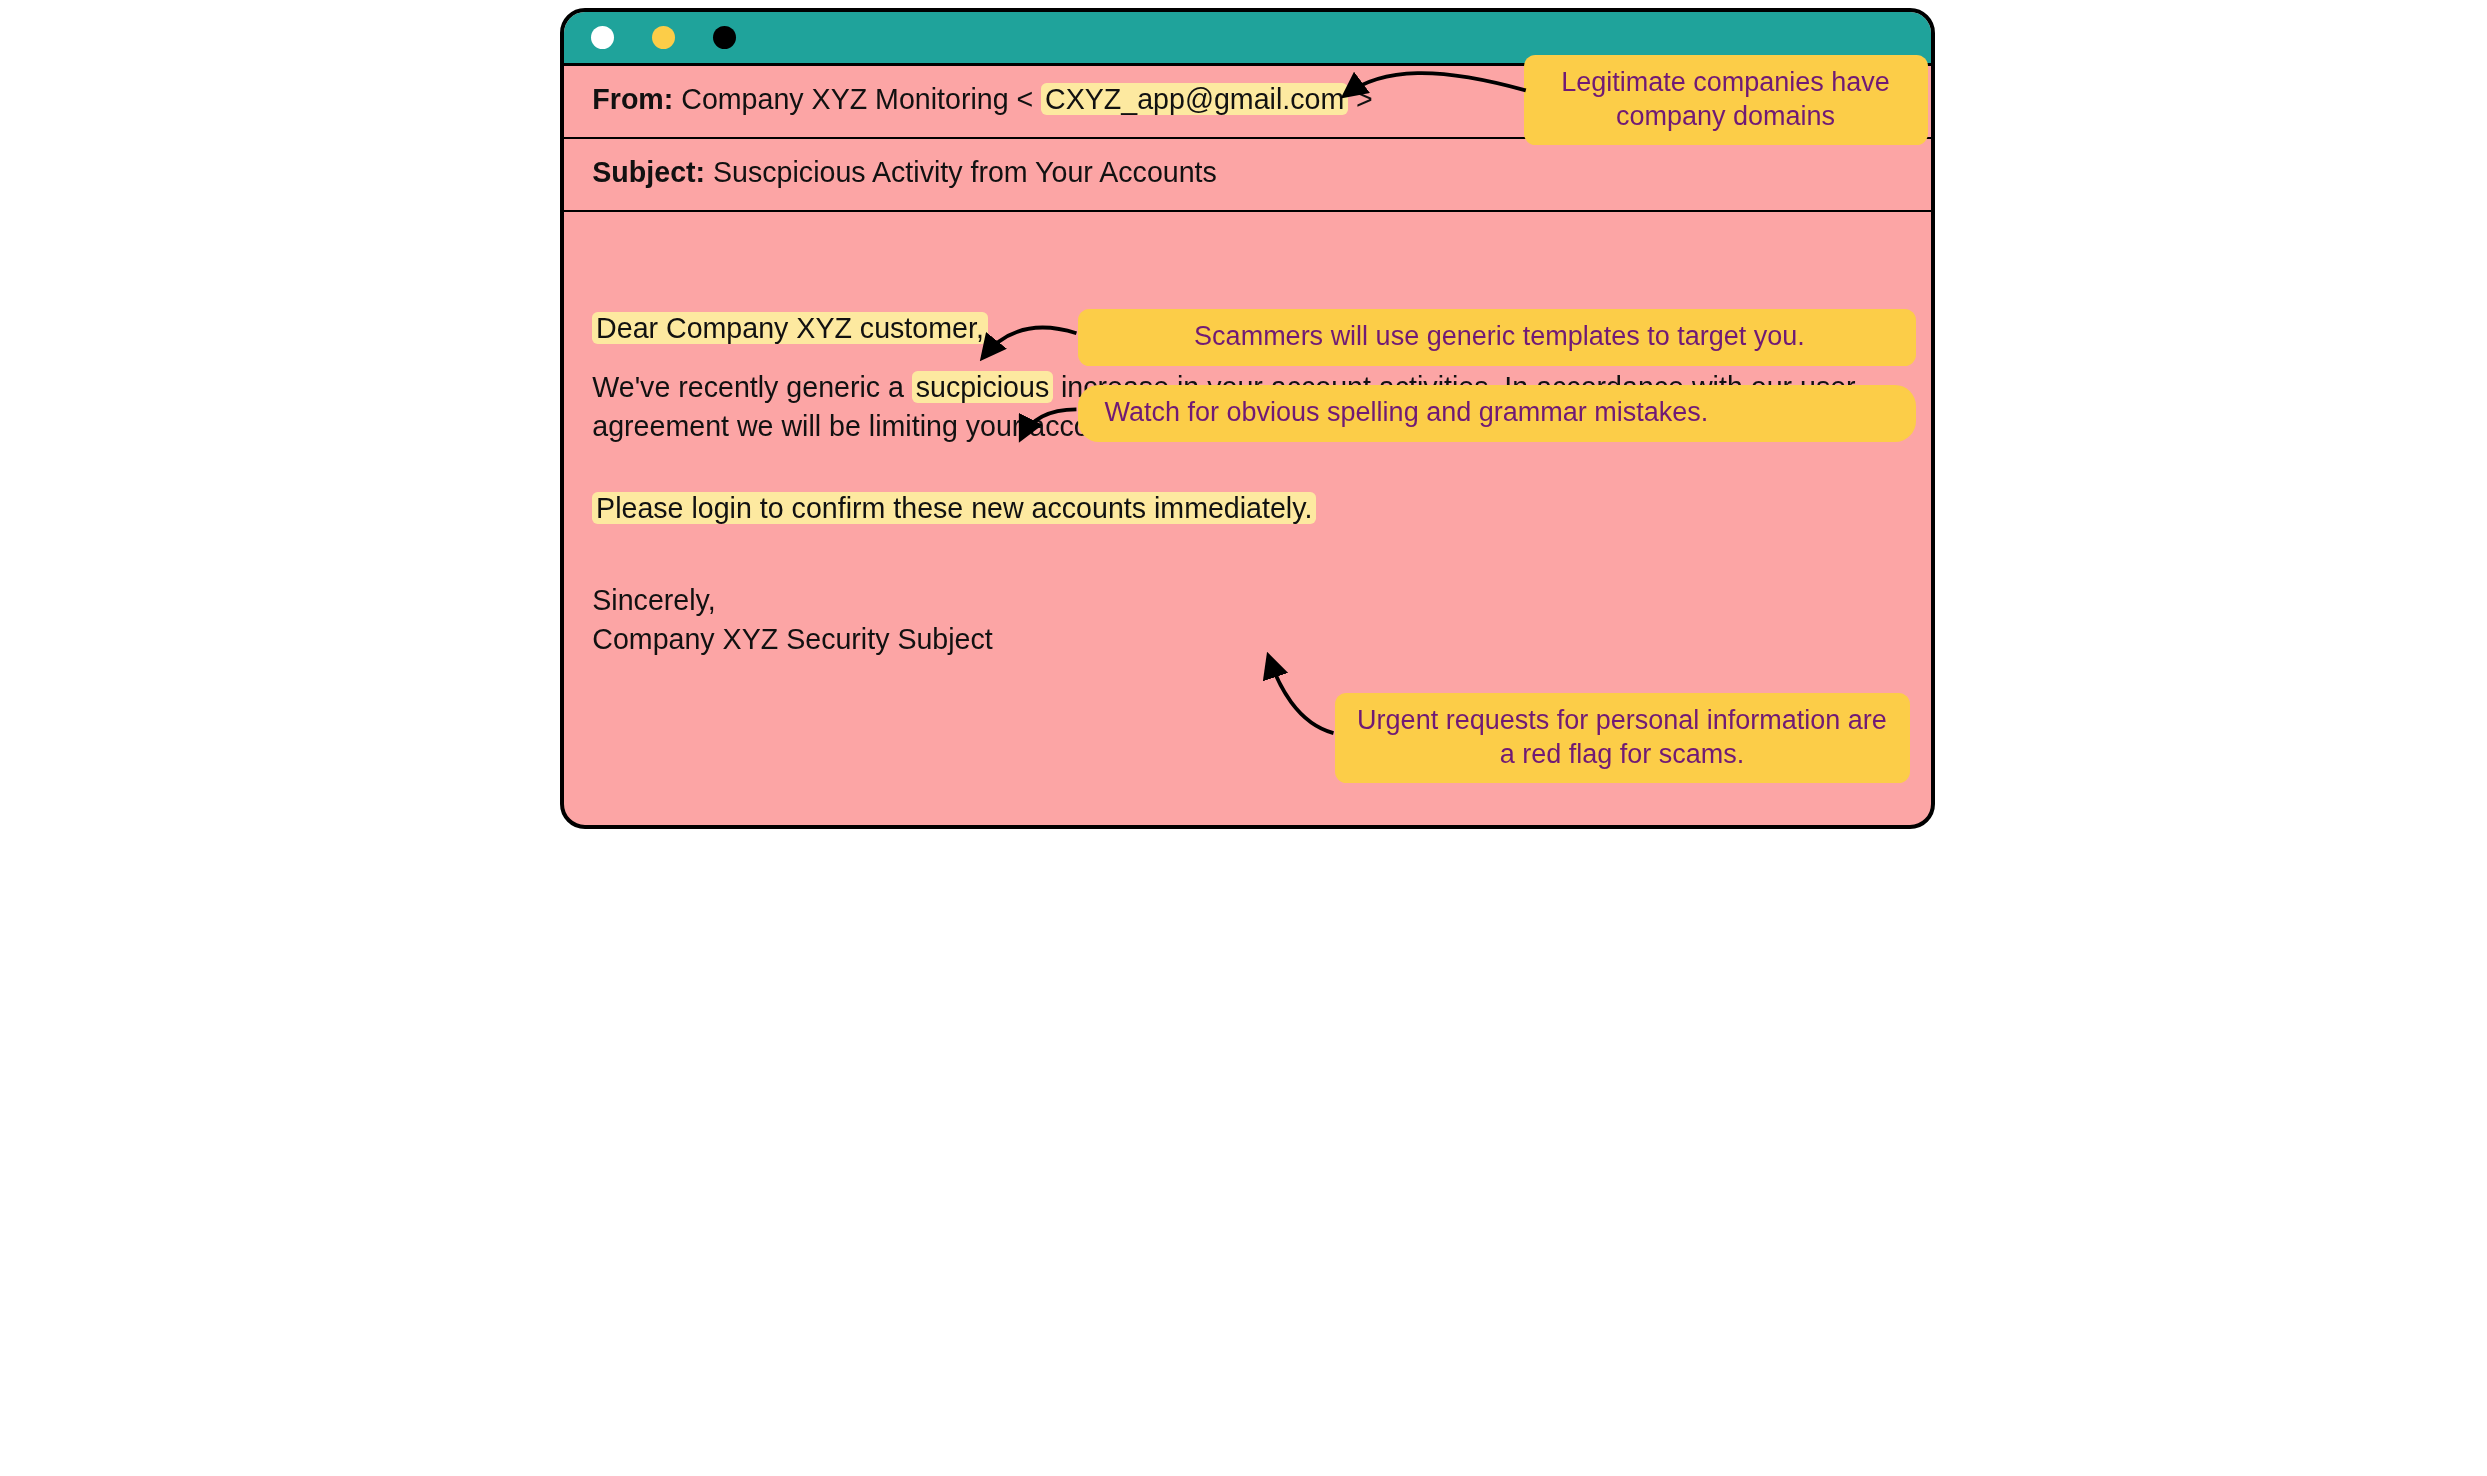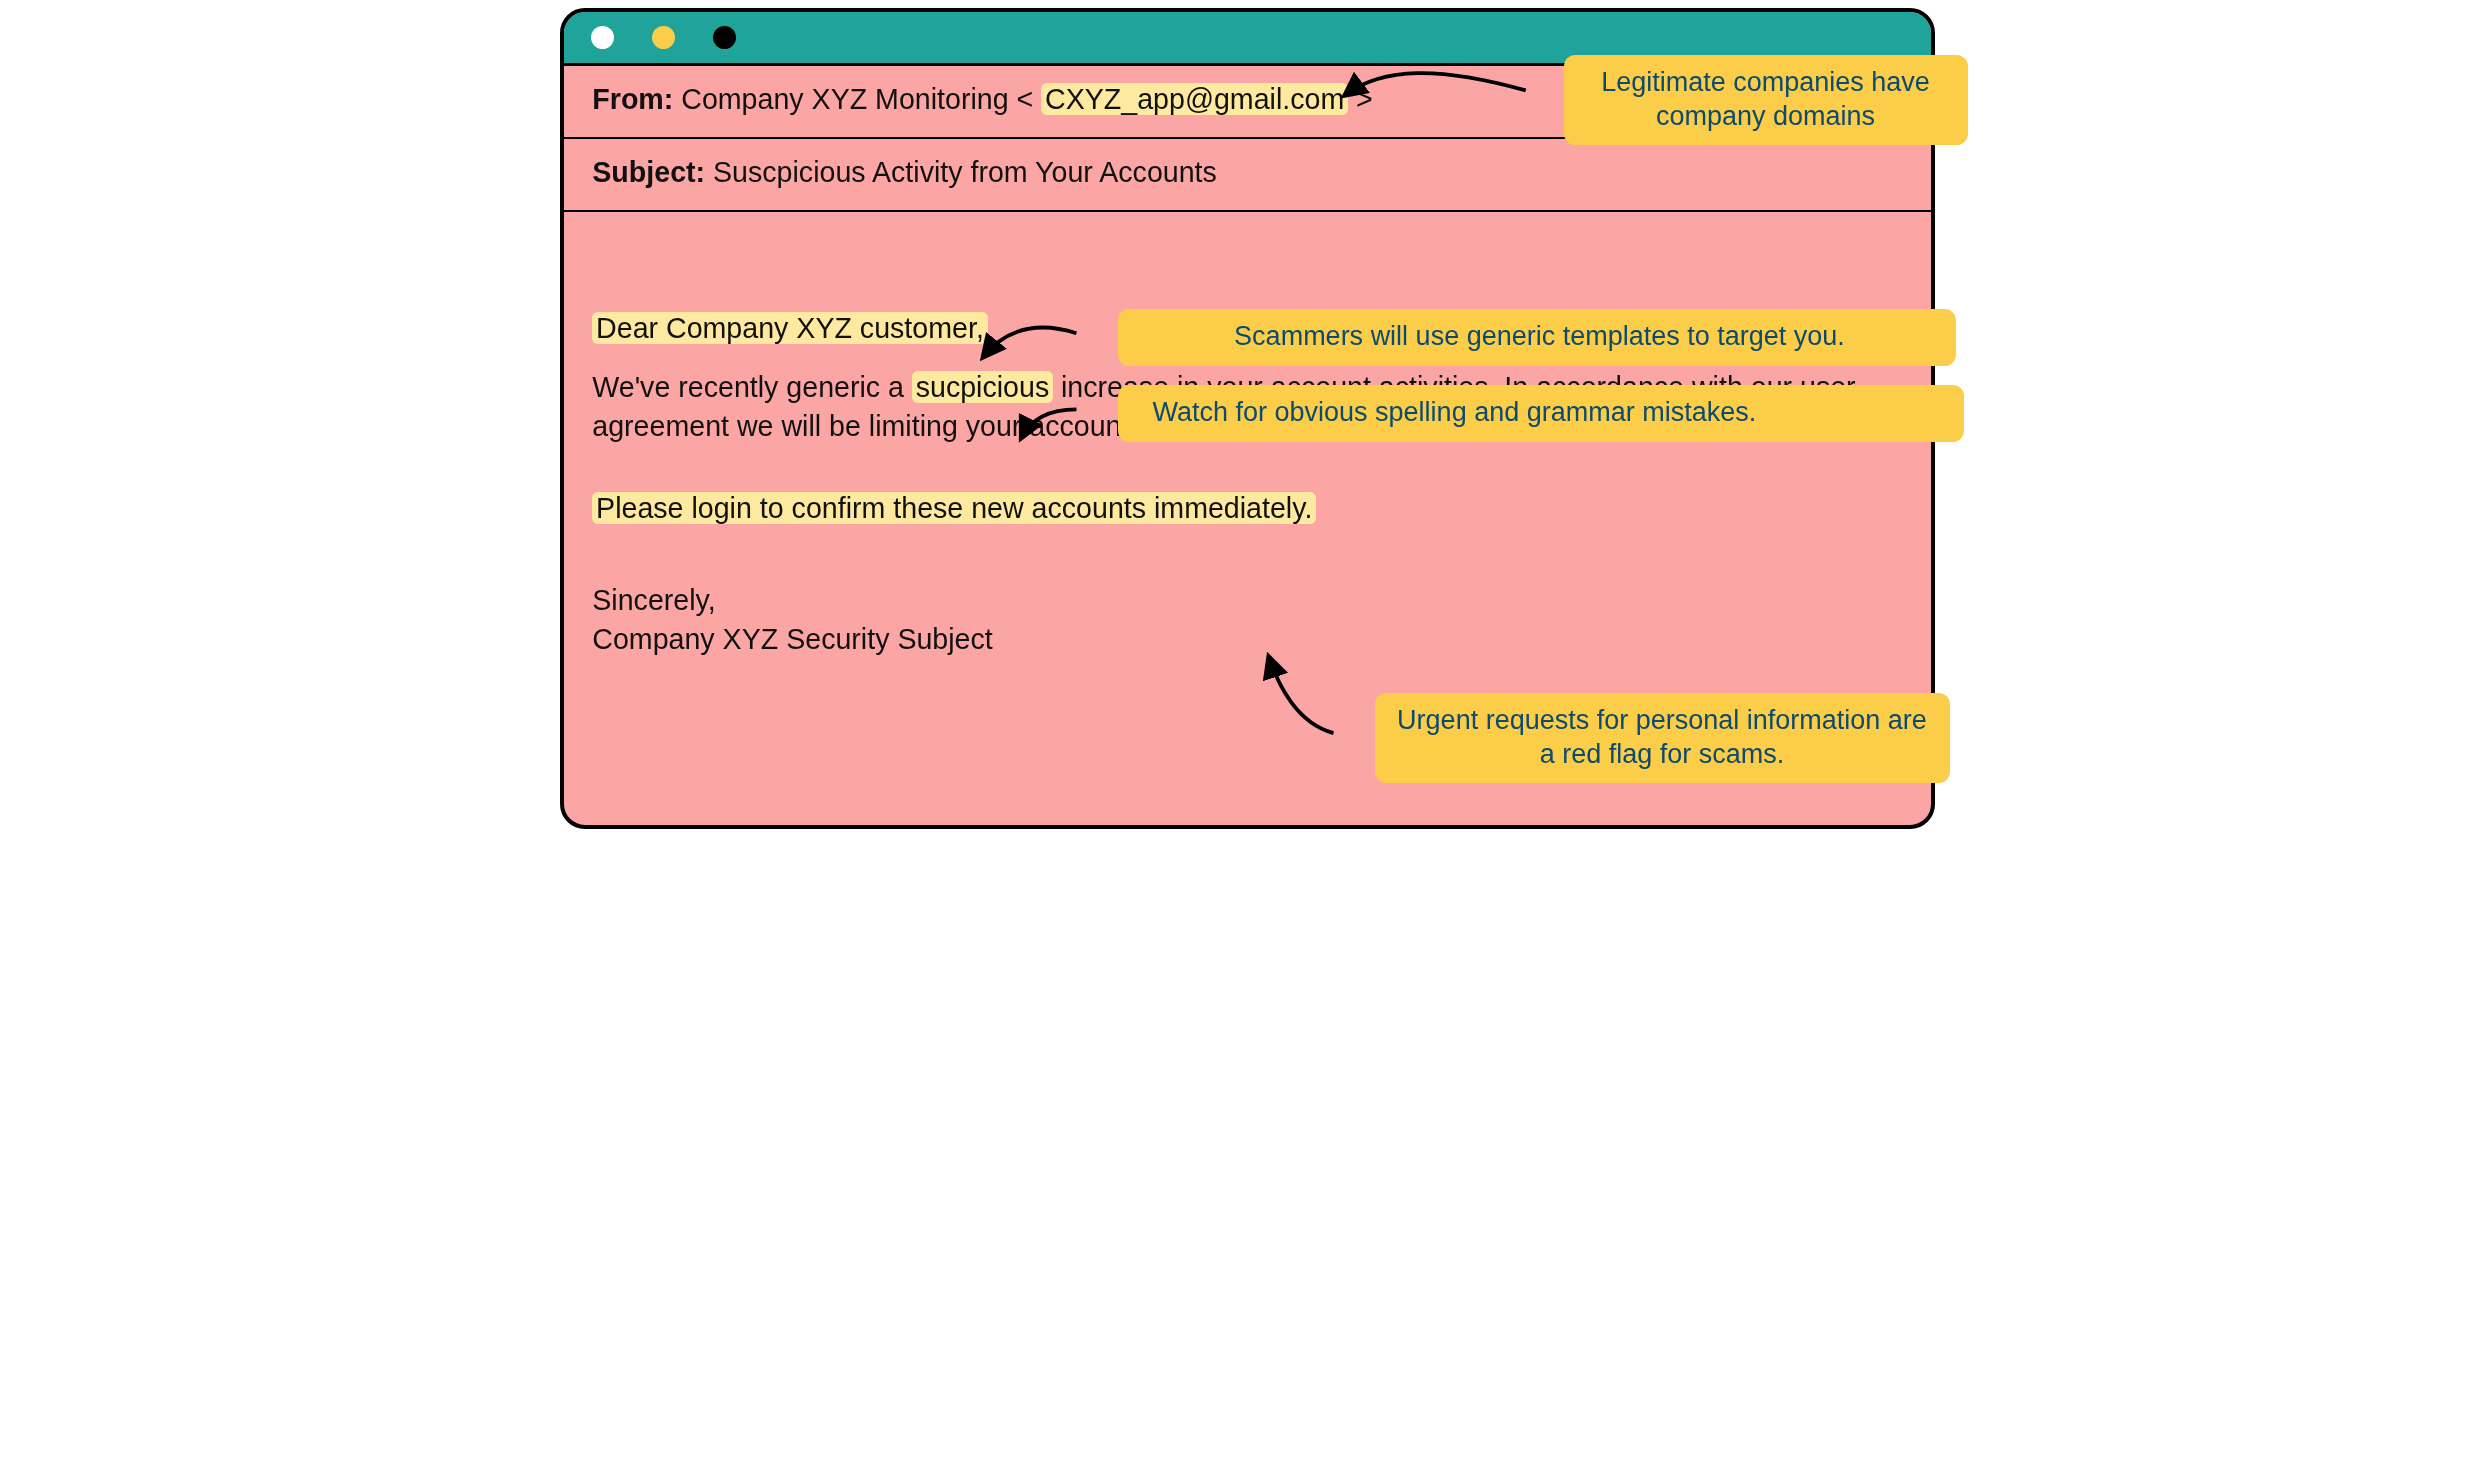--- a/index.html
+++ b/index.html
@@ -9,21 +9,21 @@
   .titlebar{height:51px;background:#1fa39b;border-bottom:3.8px solid #000;display:flex;align-items:center;padding-left:27px;gap:38px;}
   .dot{width:23px;height:23px;border-radius:50%;}
   .dot.white{background:#fff;}
   .dot.yellow{background:#fccd48;}
   .dot.black{background:#000;}
   .header-row{padding:17px 28.6px 21px 28.6px;}
   .wavy{height:0;border:none;border-top:2.9px solid #000;margin:0;}
   .body-area{padding:32px 28.6px 19px 28.6px;line-height:1.35;}
   .label{font-weight:700;}
   .hl{background:#fde9a0;border-radius:5.7px;padding:0 3.8px;}
-  .callout{position:absolute;background:#fccd48;border-radius:11.4px;padding:11.4px 21px;font-size:27px;line-height:1.25;text-align:center;color:#0c4a6e;margin-left:40px;}
+  .callout{position:absolute;background:#fccd48;border-radius:11.4px;padding:11.4px 21px;font-size:27px;line-height:1.25;text-align:center;color:#701a75;}
   .sigblock{margin-top:53px;}
   svg.arrows{position:absolute;left:0;top:0;width:1398px;height:833px;pointer-events:none;}
   .para{margin:21px 0;}
 </style>
 </head>
 <body>
 
 <div class="stage">
 
   <div class="window">
@@ -58,21 +58,21 @@
       </div>
       <div class="sigblock">
         <div>Sincerely,</div>
         <div>Company XYZ Security Subject</div>
       </div>
     </div>
   </div>
 
   <div class="callout" style="left:979px;top:55px;width:362px;">Legitimate companies have company domains</div>
   <div class="callout" style="left:533px;top:309px;width:790px;text-align:center;padding-left:27px;">Scammers will use generic templates to target you.</div>
-  <div class="callout" style="left:533px;top:385px;width:790px;text-align:left;padding-left:35px;">Watch for obvious spelling and grammar mistakes.</div>
+  <div class="callout" style="left:533px;top:385px;width:790px;text-align:left;padding-left:27px;border-radius:21px;">Watch for obvious spelling and grammar mistakes.</div>
   <div class="callout" style="left:790px;top:693px;width:533px;">Urgent requests for personal information are a red flag for scams.</div>
 
   <svg class="arrows" viewBox="0 0 1468 875" width="1398" height="833">
     <defs>
       <marker id="ah" viewBox="0 0 10 10" refX="8" refY="5" markerWidth="7" markerHeight="7" orient="auto-start-reverse">
         <path d="M 0 0 L 10 5 L 0 10 z" fill="#000"></path>
       </marker>
     </defs>
 
     <path d="M 1030 95 C 940 70, 880 70, 840 100" stroke="#000" stroke-width="4" fill="none" marker-end="url(#ah)"></path>

